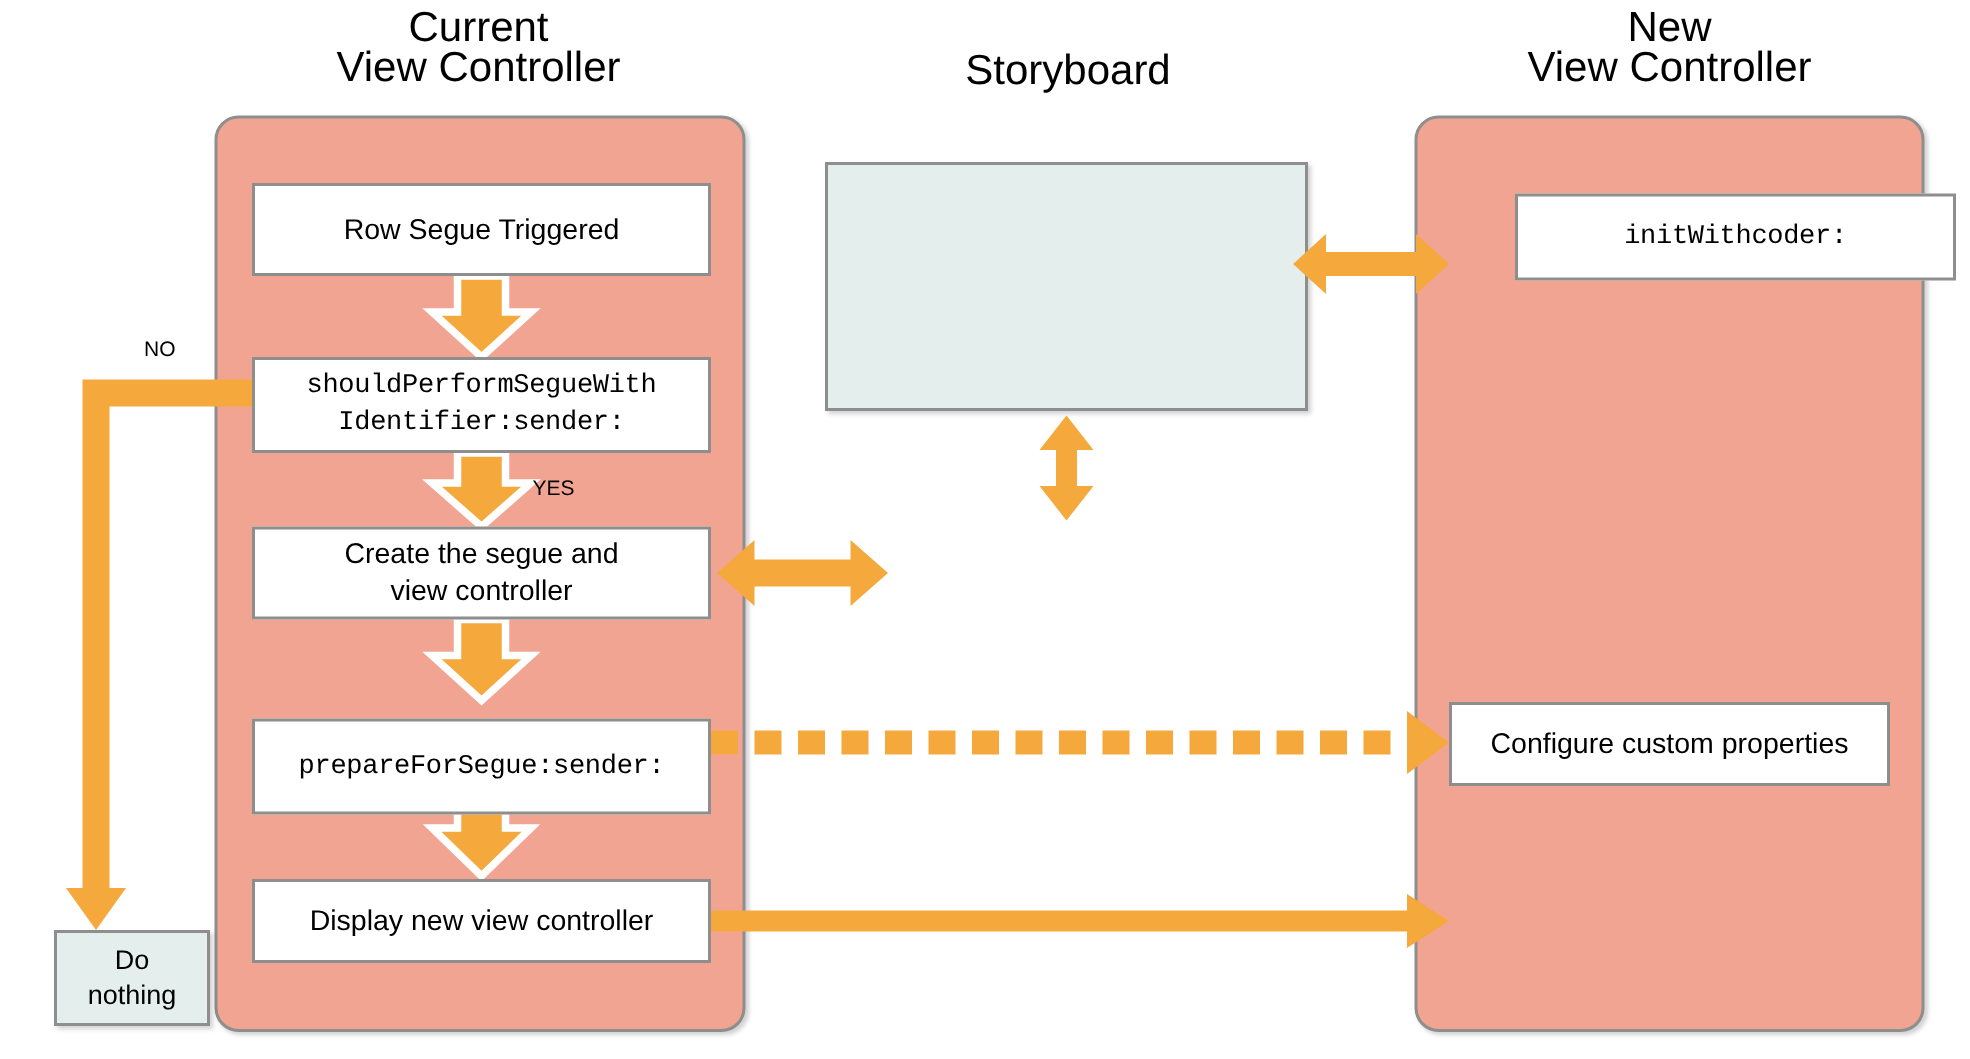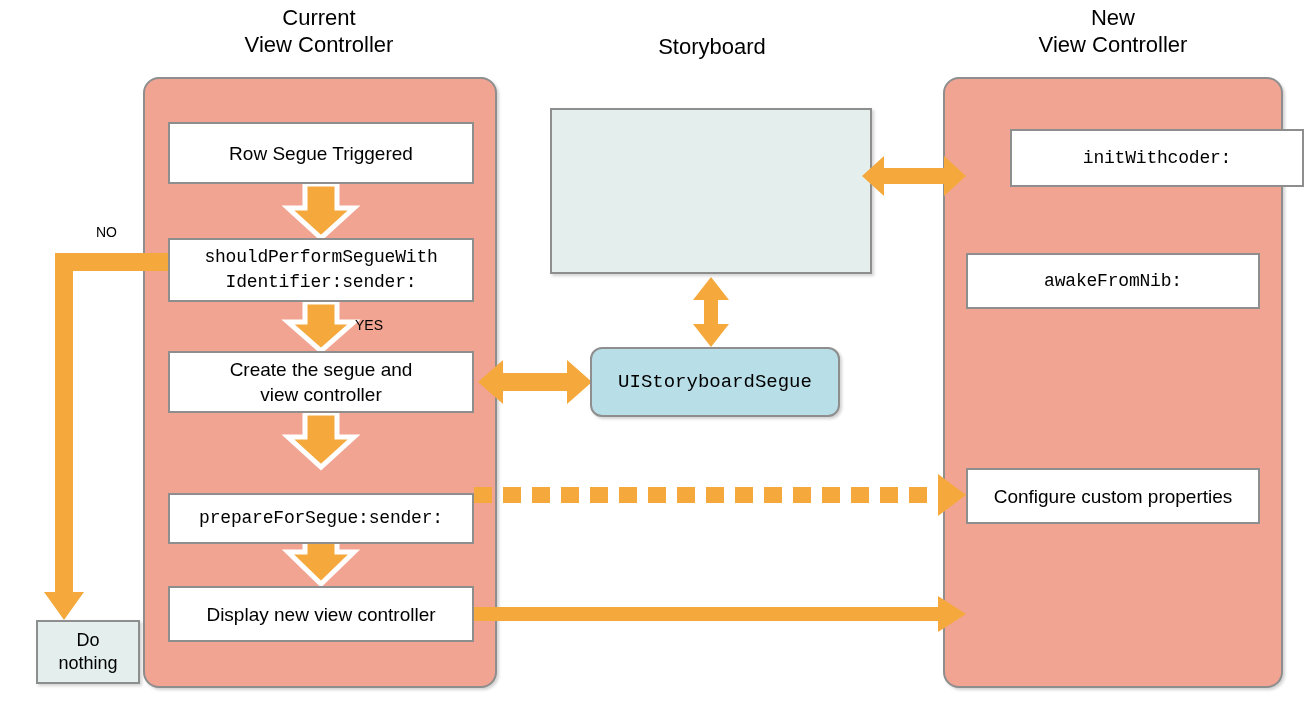--- a/index.html
+++ b/index.html
@@ -17,21 +17,21 @@
   }
   #stage {
     position: absolute;
     left: 0; top: 0;
     width: 1313px;
     height: 706px;
   }
   .col-title {
     position: absolute;
     text-align: center;
-    font-size: 22px;
+    font-size: 28px;
     line-height: 27px;
     color: #000;
     white-space: pre-line;
     font-family: "Liberation Sans", sans-serif;
   }
   #title-current  { left: 141px; top: 4px;  width: 356px; }
   #title-story    { left: 552px; top: 33px; width: 320px; }
   #title-new      { left: 943px; top: 4px;  width: 340px; }
 
   .panel {
@@ -70,21 +70,21 @@
     font-family: "Liberation Mono", "DejaVu Sans Mono", monospace;
     font-size: 18px;
     letter-spacing: -0.2px;
   }
   .node.sans { font-family: "Liberation Sans", sans-serif; }
 
   
   #n-row-segue   { left: 168px; top: 122px; width: 306px; height: 62px; text-align: center; }
   #n-should      { left: 168px; top: 238px; width: 306px; height: 64px; }
   #n-create      { left: 168px; top: 351px; width: 306px; height: 62px; }
-  #n-prepare     { left: 168px; top: 493px; width: 306px; height: 51px; }
+  #n-prepare     { left: 168px; top: 479px; width: 306px; height: 64px; }
   #n-display     { left: 168px; top: 586px; width: 306px; height: 56px; }
 
   
   #n-instantiate { left: 558px; top: 146px; width: 300px; height: 56px;
                    border: 2px solid #262626; }
 
   
   #n-segue-pill {
     position: absolute;
     left: 590px; top: 347px; width: 250px; height: 70px;
@@ -218,25 +218,23 @@
 view controller</div>
 
   <div class="node mono" id="n-should">shouldPerformSegueWith
 Identifier:sender:</div>
 
   <div class="node mono" id="n-prepare">prepareForSegue:sender:</div>
 
   <div class="node sans" id="n-display">Display new view controller</div>
 
 
-  <div id="n-segue-pill">UIStoryboardSegue</div>
 
   <div class="node mono" id="n-initwith">initWithcoder:</div>
 
-  <div class="node mono" id="n-awake">awakeFromNib:</div>
 
   <div class="node sans" id="n-configure">Configure custom properties</div>
 
 
   <div id="n-donothing">Do
 nothing</div>
 
   <div class="branch-label" id="lbl-no">NO</div>
 
   <div class="branch-label" id="lbl-yes">YES</div>

